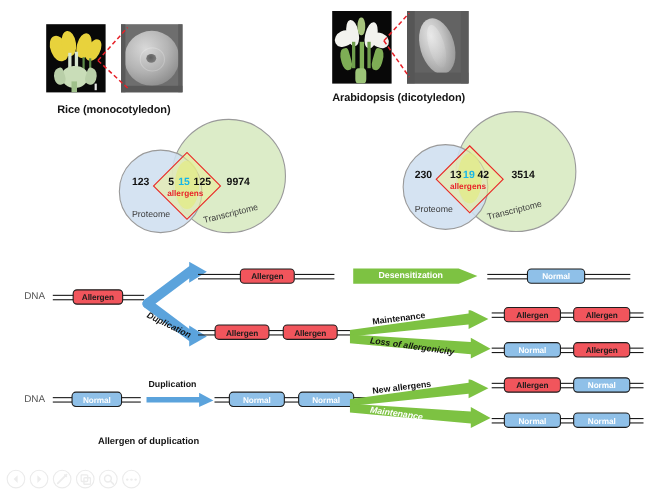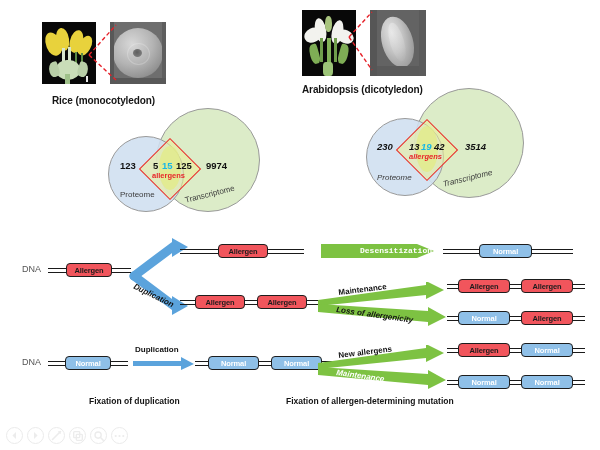--- a/index.html
+++ b/index.html
@@ -259,21 +259,21 @@
     </div>
 
     <svg class="callout" style="left:348px; top:10px;" width="26" height="66" viewBox="0 0 26 66">
       <line x1="1" y1="27" x2="24" y2="2" stroke="#e62129" stroke-width="1.4" stroke-dasharray="4,2.6"></line>
       <line x1="1" y1="27" x2="24" y2="60" stroke="#e62129" stroke-width="1.4" stroke-dasharray="4,2.6"></line>
     </svg>
 
     <div class="photo-caption" style="left:302px; top:84px;">Arabidopsis (dicotyledon)</div>
   </div>
 
-  <div class="venn" style="left:358px; top:88px; width:190px; height:104px;font-style:italic;">
+  <div class="venn" style="left:358px; top:101px; width:190px; height:104px;">
     <div class="venn-circle venn-tran" style="left:56px; top:0px; width:110px; height:110px;"></div>
     <div class="venn-circle venn-prot" style="left:8px; top:30px; width:78px; height:78px; background:rgba(207,223,240,0.88);"></div>
     <div class="venn-lens" style="left:58px; top:38px; width:22px; height:46px; border-radius:50%; background:rgba(214,228,120,0.85);"></div>
     <div class="diamond" style="left:47px; top:40px; width:44px; height:44px;"></div>
 
     <div class="venn-num" style="left:19px; top:53px;">230</div>
     <div class="venn-num" style="left:51px; top:53px;">13</div>
     <div class="venn-num cyan" style="left:63px; top:53px;">19</div>
     <div class="venn-num" style="left:76px; top:53px;">42</div>
     <div class="venn-allerg" style="left:51px; top:64px;">allergens</div>
@@ -303,21 +303,21 @@
     <div class="dna-line" style="left:0;  top:6px;  width:40px;"></div>
     <div class="dna-line" style="left:0;  top:10px; width:40px;"></div>
     <div class="dna-line" style="left:88px; top:6px;  width:36px;"></div>
     <div class="dna-line" style="left:88px; top:10px; width:36px;"></div>
     <div class="gene-box gene-allergen" style="left:38px; top:1px; width:50px; height:14px;">Allergen</div>
   </div>
 
   <svg style="position:absolute; left:321px; top:242px;" width="114" height="18" viewBox="0 0 114 18">
     <path d="M0 2 L96 2 L113 9 L96 16 L0 16 Z" fill="#7dc242"></path>
   </svg>
-  <div class="arrow-label-white" style="left:360px; top:246px;font-family:Liberation Mono, monospace;">Desensitization</div>
+  <div class="arrow-label-white" style="left:344px; top:246px;">Desensitization</div>
 
   <div class="dna-strand" style="left:443px; top:243px; width:150px; height:16px;">
     <div class="dna-line" style="left:0;  top:6px;  width:38px;"></div>
     <div class="dna-line" style="left:0;  top:10px; width:38px;"></div>
     <div class="dna-line" style="left:88px; top:6px;  width:42px;"></div>
     <div class="dna-line" style="left:88px; top:10px; width:42px;"></div>
     <div class="gene-box gene-normal" style="left:36px; top:1px; width:53px; height:14px;">Normal</div>
   </div>
 
   <div class="dna-strand" style="left:180px; top:294px; width:160px; height:16px;">
@@ -407,22 +407,21 @@
     <div class="dna-line" style="left:0;   top:6px;  width:12px;"></div>
     <div class="dna-line" style="left:0;   top:10px; width:12px;"></div>
     <div class="dna-line" style="left:62px; top:6px;  width:13px;"></div>
     <div class="dna-line" style="left:62px; top:10px; width:13px;"></div>
     <div class="dna-line" style="left:125px; top:6px;  width:13px;"></div>
     <div class="dna-line" style="left:125px; top:10px; width:13px;"></div>
     <div class="gene-box gene-normal" style="left:11px; top:1px; width:52px; height:14px;">Normal</div>
     <div class="gene-box gene-normal" style="left:74px; top:1px; width:52px; height:14px;">Normal</div>
   </div>
 
-  <div class="section-caption" style="left:89px; top:396px;">Fixation of duplication</div>
-  <div class="section-caption" style="left:286px; top:396px;">Fixation of allergen-determining mutation</div>
+  <div class="section-caption" style="left:89px; top:396px;">Allergen of duplication</div>
 
   <div class="toolbar">
     <div class="tb-btn">
       <svg width="9" height="9" viewBox="0 0 9 9">
         <path d="M6 1 L2.4 4.5 L6 8 Z" fill="#ececec"></path>
       </svg>
     </div>
     <div class="tb-btn">
       <svg width="9" height="9" viewBox="0 0 9 9">
         <path d="M3 1 L6.6 4.5 L3 8 Z" fill="#ececec"></path>

